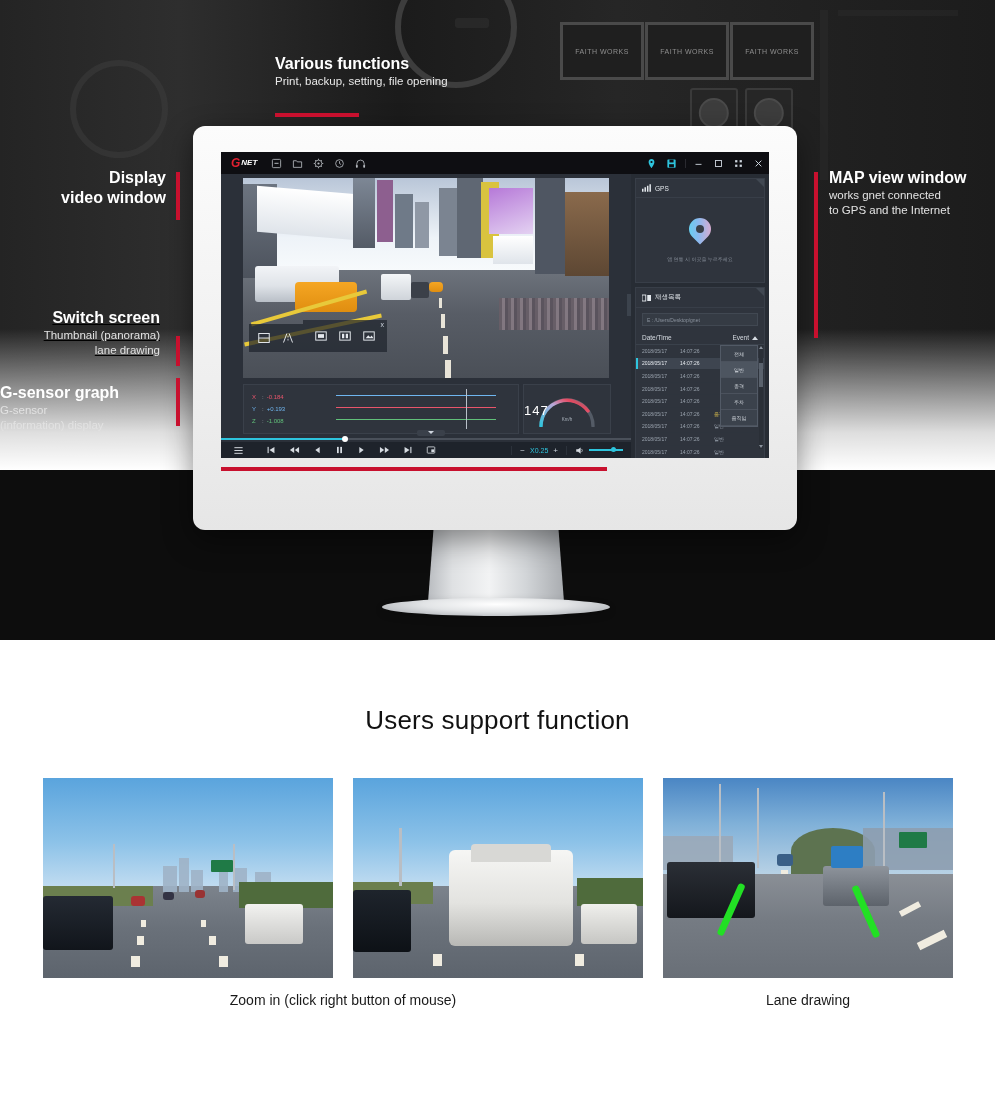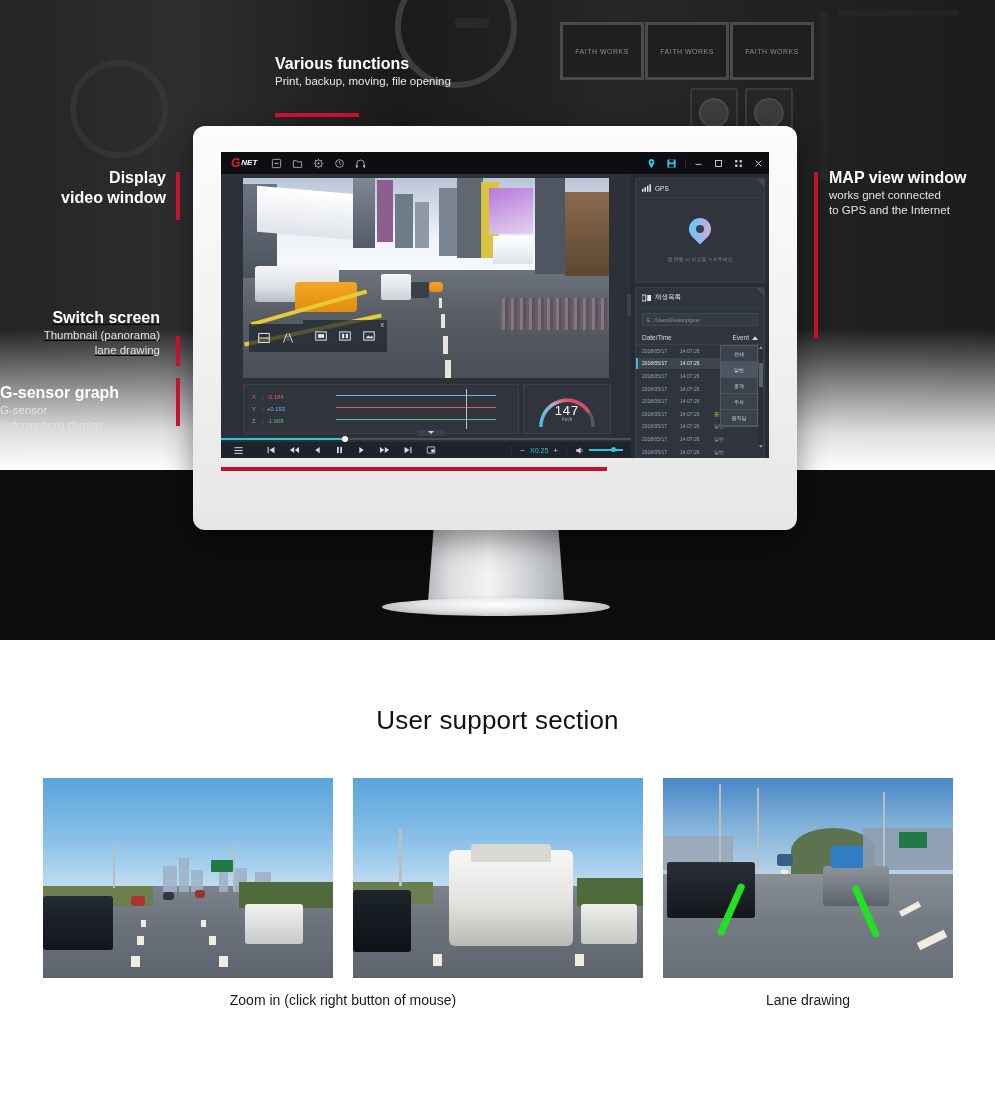--- a/index.html
+++ b/index.html
@@ -123,21 +123,21 @@
   .gs-z{color:#61c07a;}
   .gs-lines{position:absolute;left:92px;top:10px;width:160px;}
   .gs-line{height:1px;margin-bottom:11px;}
   .gs-cursor{position:absolute;left:222px;top:4px;width:1px;height:40px;background:#b9c0c9;}
 
   .speedo{
     position:absolute;left:302px;top:210px;width:86px;height:48px;
     background:#2f343d;border:1px solid #3a404a;
   }
   .sp-arc{position:absolute;left:50%;top:8px;transform:translateX(-50%);}
-  .sp-val{position:absolute;left:0;right:0;top:18px;text-align:center;color:#fff;font-size:13px;letter-spacing:1px;}
+  .sp-val{position:absolute;left:0;right:0;top:18px;color:#fff;font-size:13px;letter-spacing:1px;}
   .sp-unit{position:absolute;left:0;right:0;top:32px;text-align:center;color:#aab2bc;font-size:4.5px;}
 
   
   .seekwrap{position:absolute;left:0;top:262px;width:410px;height:6px;}
   .seek-track{position:absolute;left:0;top:2px;width:410px;height:2px;background:#4a505a;}
   .seek-fill{position:absolute;left:0;top:2px;height:2px;background:#2ec4dd;}
   .seek-knob{position:absolute;top:0;width:6px;height:6px;border-radius:50%;background:#fff;}
   .seek-handle{position:absolute;left:196px;top:-6px;width:28px;height:6px;background:#3a404a;border-radius:2px;}
   .seek-handle::after{content:"";position:absolute;left:50%;top:1px;transform:translateX(-50%);
     border-left:3px solid transparent;border-right:3px solid transparent;border-top:3px solid #cfd6df;}
@@ -596,21 +596,21 @@
               <div class="sb-arr" style="bottom:1px;border-top:3px solid #8b939e;"></div>
             </div>
           </div>
         </div>
       </div>
     </div>
   </div>
 
   <div class="ann dark" style="left:275px;top:54px;">
     <div class="ann-t" style="color:#ffffff;">Various functions</div>
-    <div class="ann-s" style="color:#e8e8e8;">Print, backup, moving, file opening</div>
+    <div class="ann-s" style="color:#e8e8e8;">Print, backup, setting, file opening</div>
   </div>
   <div class="redbar-h" style="left:275px;top:113px;width:84px;"></div>
 
   <div class="ann light" style="left:0;top:168px;width:166px;text-align:right;">
     <div class="ann-t">Display</div>
     <div class="ann-t">video window</div>
   </div>
   <div class="redbar-v" style="left:176px;top:172px;height:48px;"></div>
 
   <div class="ann light" style="left:0;top:308px;width:160px;text-align:right;text-decoration:underline;">
@@ -632,21 +632,21 @@
     <div class="ann-t">MAP view window</div>
     <div class="ann-s">works gnet connected</div>
     <div class="ann-s">to GPS and the Internet</div>
   </div>
 
   <div class="redbar-v" style="left:814px;top:280px;height:58px;"></div>
 
   <div class="redbar-h" style="left:221px;top:467px;width:386px;"></div>
 </div>
 
-<div class="support-title">User support section</div>
+<div class="support-title">Users support function</div>
 
 <div class="photos">
 
   <div class="photo" style="left:0;top:0;">
     <div class="p-sky"></div>
     <div class="p-road"></div>
     <div class="p-city" style="left:120px;top:88px;width:14px;height:26px;"></div>
     <div class="p-city" style="left:136px;top:80px;width:10px;height:34px;"></div>
     <div class="p-city" style="left:148px;top:92px;width:12px;height:22px;"></div>
     <div class="p-city" style="left:176px;top:84px;width:9px;height:30px;"></div>

